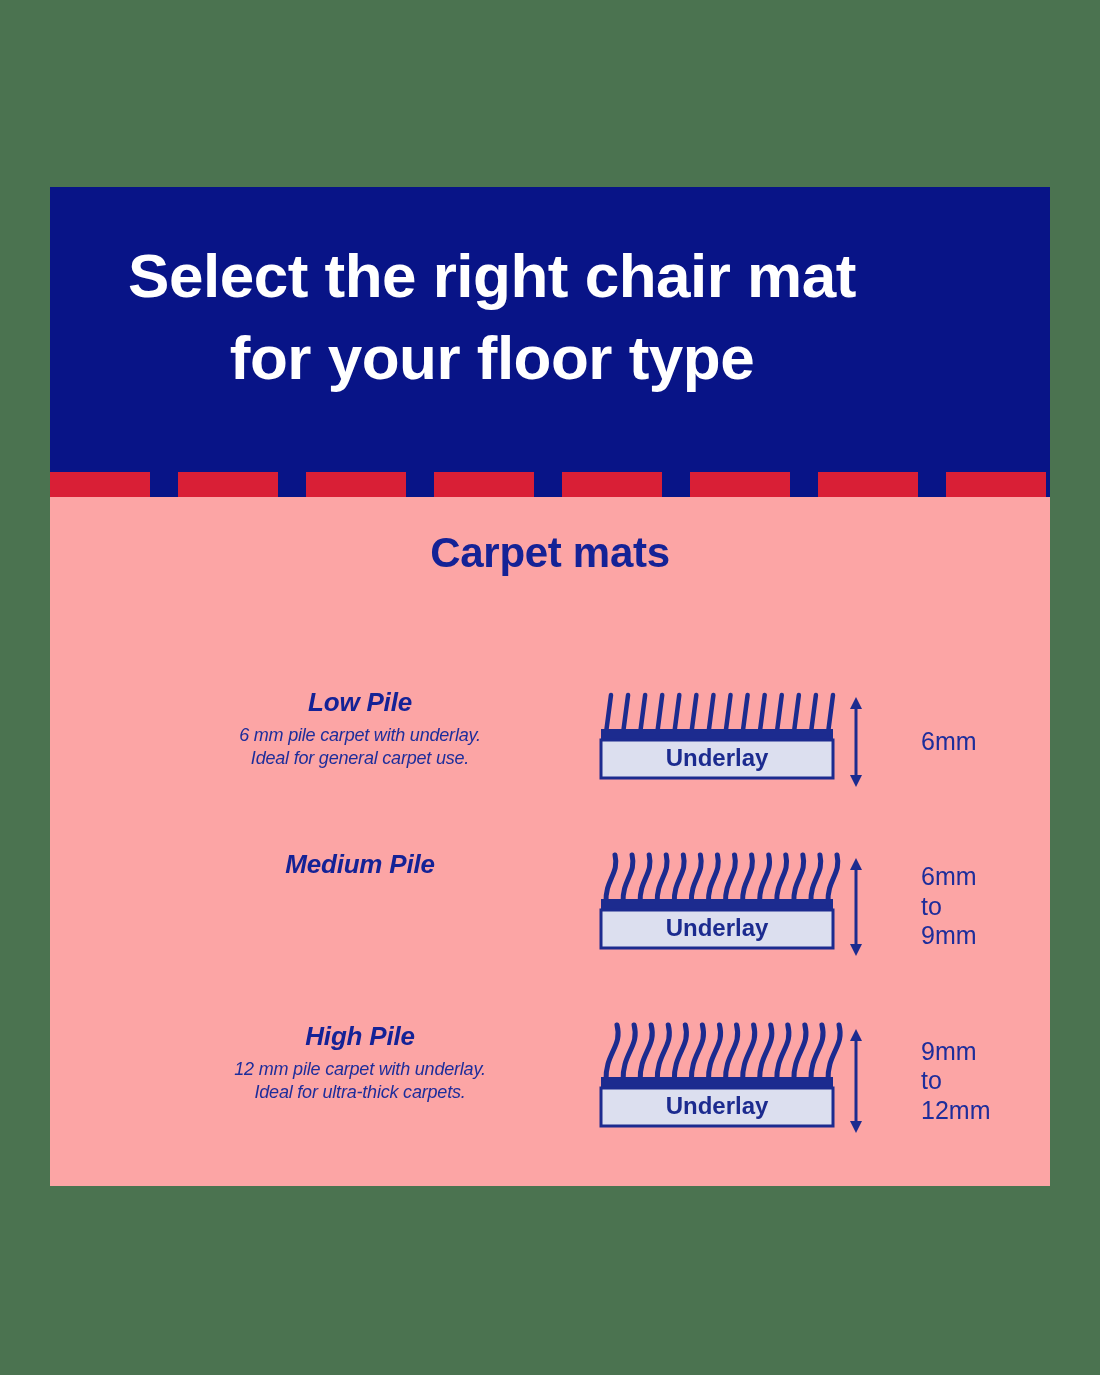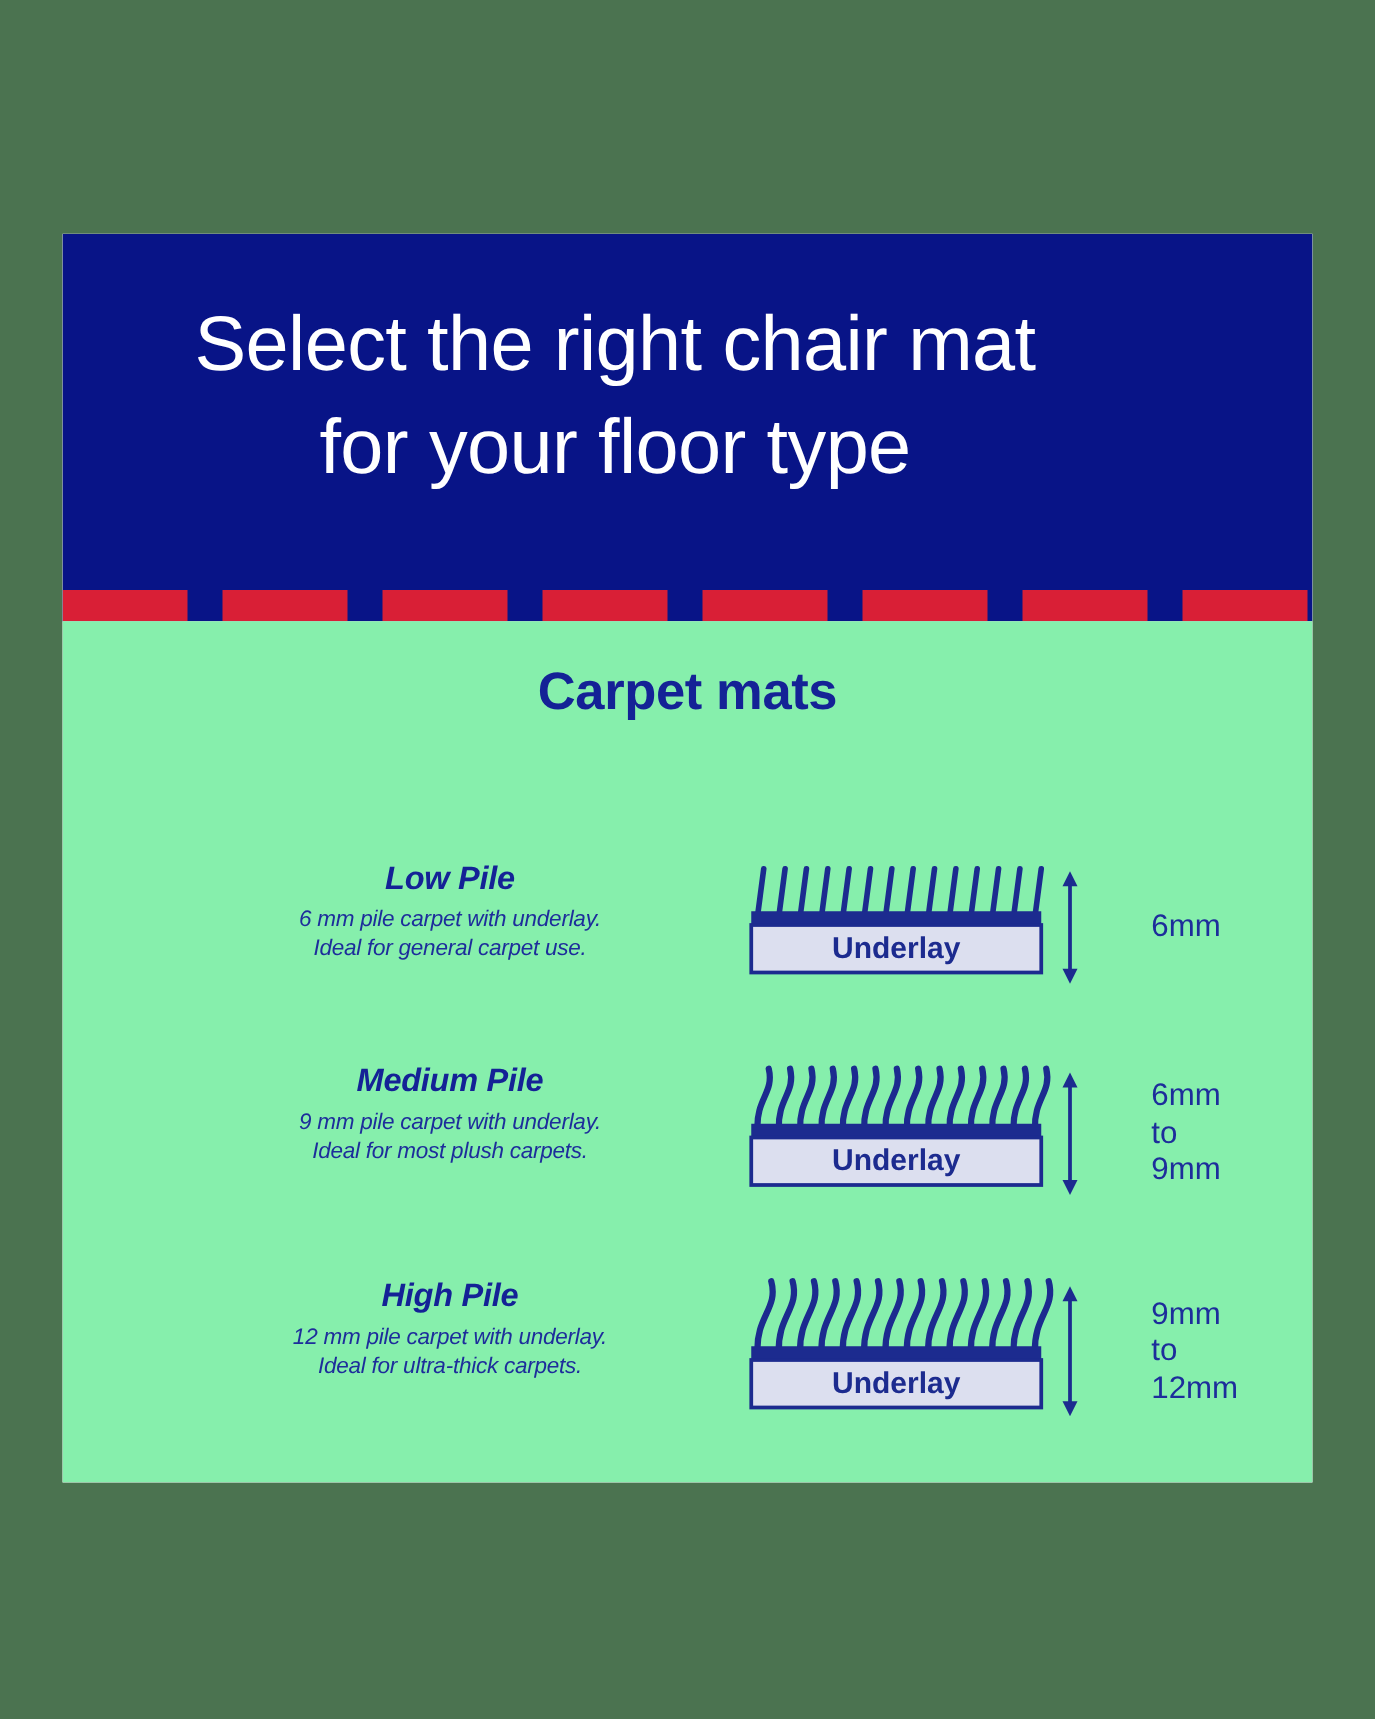--- a/index.html
+++ b/index.html
@@ -36,21 +36,21 @@
     background: #081487;
   }
   #header-title {
     position: absolute;
     left: 0;
     top: 48px;
     width: 884px;
     text-align: center;
     color: #ffffff;
     font-size: 62px;
-    font-weight: 400;
+    font-weight: 700;
     line-height: 1.32;
     letter-spacing: -0.5px;
   }
   #header-title .line { display: block; }
 
   
   #stripe {
     position: absolute;
     left: 0;
     top: 285px;
@@ -66,21 +66,21 @@
     background: #d91f36;
   }
 
   
   #body-area {
     position: absolute;
     left: 0;
     top: 310px;
     width: 1000px;
     height: 689px;
-    background: #86efac;
+    background: #fca5a5;
   }
 
   #section-title {
     position: absolute;
     left: 0;
     top: 235px;           
     width: 1000px;
     text-align: center;
     color: #142296;
     font-size: 42px;
@@ -226,24 +226,20 @@
           <polygon points="11,1 5,13 17,13" fill="#1c2b8f"></polygon>
           <polygon points="11,91 5,79 17,79" fill="#1c2b8f"></polygon>
         </svg>
         <div class="measure-label">6mm</div>
       </div>
     </div>
 
     <div class="row" id="row-1" style="top:352px">
       <div class="row-text">
         <div class="row-title">Medium Pile</div>
-        <div class="row-desc">
-          <span class="line">9 mm pile carpet with underlay.</span>
-          <span class="line">Ideal for most plush carpets.</span>
-        </div>
       </div>
       <div class="diagram">
         <svg width="250" height="115" viewBox="0 0 250 115">
           <g id="fibers-1">
               <path d="M 11 54 C 10 30 24.5 25 20 6" stroke="#1c2b8f" stroke-width="5" stroke-linecap="round" fill="none"></path>
               <path d="M 28.076923076923077 54 C 27.076923076923077 30 41.57692307692308 25 37.07692307692308 6" stroke="#1c2b8f" stroke-width="5" stroke-linecap="round" fill="none"></path>
               <path d="M 45.15384615384615 54 C 44.15384615384615 30 58.65384615384615 25 54.15384615384615 6" stroke="#1c2b8f" stroke-width="5" stroke-linecap="round" fill="none"></path>
               <path d="M 62.230769230769226 54 C 61.230769230769226 30 75.73076923076923 25 71.23076923076923 6" stroke="#1c2b8f" stroke-width="5" stroke-linecap="round" fill="none"></path>
               <path d="M 79.3076923076923 54 C 78.3076923076923 30 92.8076923076923 25 88.3076923076923 6" stroke="#1c2b8f" stroke-width="5" stroke-linecap="round" fill="none"></path>
               <path d="M 96.38461538461539 54 C 95.38461538461539 30 109.88461538461539 25 105.38461538461539 6" stroke="#1c2b8f" stroke-width="5" stroke-linecap="round" fill="none"></path>

